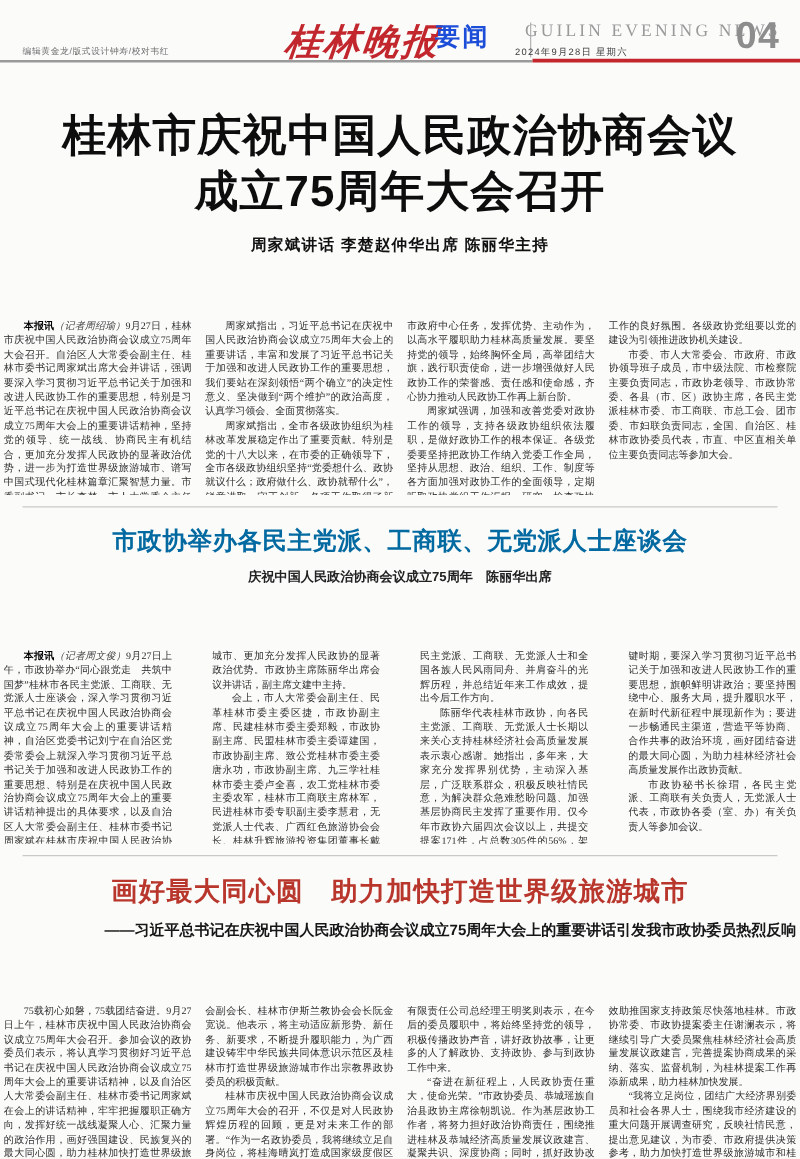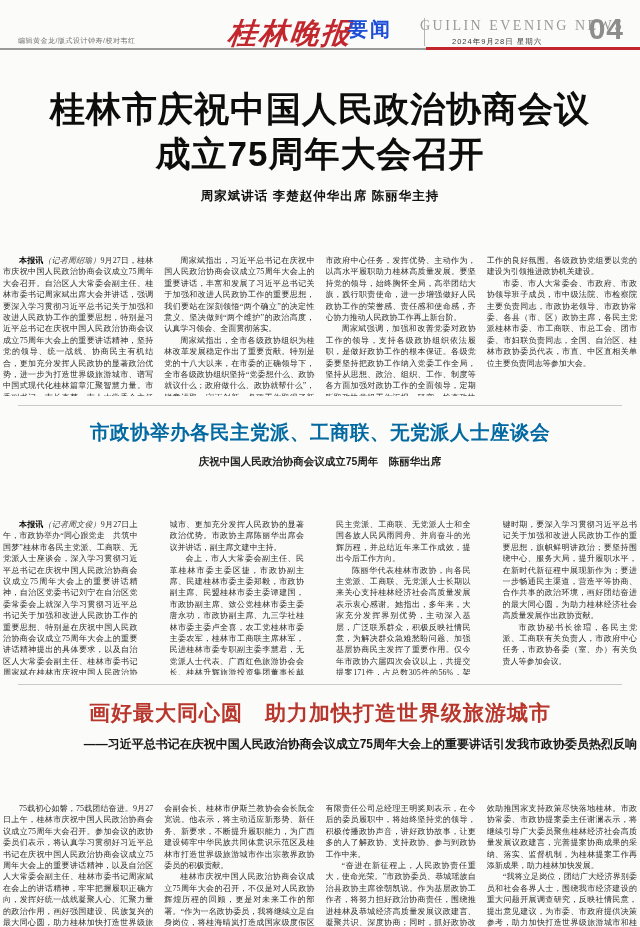--- a/index.html
+++ b/index.html
@@ -26,21 +26,21 @@
     font-size: 20px; font-weight: 900; letter-spacing: 2px;
     font-family: Liberation Sans, sans-serif; color: #1d4ed8;
   }
   .hdr-vline { position: absolute; left: 424px; top: 18px; width: 1px; height: 28px; background: #b5b5b5; }
   .eng-title {
     position: absolute; left: 420px; top: 18px;
     font-size: 14px; color: #9a9a9a; letter-spacing: 2.5px;
     font-family: "Liberation Serif", serif;
   }
   .hdr-date {
-    position: absolute; left: 452px; top: 37px;
+    position: absolute; left: 412px; top: 37px;
     font-size: 7.5px; color: #3a3a3a; letter-spacing: 1px;
     font-family: "Liberation Sans", sans-serif;
   }
   .page-num {
     position: absolute; right: 16px; top: 12px;
     font-size: 30px; font-weight: 900; color: #8d8d8d;
     font-family: "Liberation Sans", sans-serif; letter-spacing: 1px;
   }
   .hdr-rule-gray { position: absolute; left: 0; bottom: 8px; width: 426px; height: 2px; background: #9a9a9a; }
   .hdr-rule-red  { position: absolute; left: 426px; bottom: 8px; right: 0; height: 3px; background: #c1272d; }
@@ -136,21 +136,21 @@
       <div class="col">
         <p class="cont">城市、更加充分发挥人民政协的显著政治优势。市政协主席陈丽华出席会议并讲话，副主席文建中主持。</p>
         <p>会上，市人大常委会副主任、民革桂林市委主委区捷，市政协副主席、民建桂林市委主委郑毅，市政协副主席、民盟桂林市委主委谭建国，市政协副主席、致公党桂林市委主委唐永功，市政协副主席、九三学社桂林市委主委卢全喜，农工党桂林市委主委农军，桂林市工商联主席林军，民进桂林市委专职副主委李慧君，无党派人士代表、广西红色旅游协会会长、桂林升辉旅游投资集团董事长戴东辉，分别围绕主题发言，深情回顾了人民政协成立75周年以来，中国共产党团结带领各</p>
       </div>
       <div class="col">
         <p class="cont">民主党派、工商联、无党派人士和全国各族人民风雨同舟、并肩奋斗的光辉历程，并总结近年来工作成效，提出今后工作方向。</p>
         <p>陈丽华代表桂林市政协，向各民主党派、工商联、无党派人士长期以来关心支持桂林经济社会高质量发展表示衷心感谢。她指出，多年来，大家充分发挥界别优势，主动深入基层，广泛联系群众，积极反映社情民意，为解决群众急难愁盼问题、加强基层协商民主发挥了重要作用。仅今年市政协六届四次会议以上，共提交提案171件，占总数305件的56%，架起了党和政府与人民群众的“连心桥”。当前，桂林正处于打造世界级旅游城市的关</p>
       </div>
       <div class="col">
         <p class="cont">键时期，要深入学习贯彻习近平总书记关于加强和改进人民政协工作的重要思想，旗帜鲜明讲政治；要坚持围绕中心、服务大局，提升履职水平，在新时代新征程中展现新作为；要进一步畅通民主渠道，营造平等协商、合作共事的政治环境，画好团结奋进的最大同心圆，为助力桂林经济社会高质量发展作出政协贡献。</p>
-        <p>市政协秘书长徐瑁，各民主党派、工商联有关负责人，市政府中心任务，市政协各委（室、办）有关负责人等参加会议。</p>
+        <p>市政协秘书长徐瑁，各民主党派、工商联有关负责人，无党派人士代表，市政协各委（室、办）有关负责人等参加会议。</p>
       </div>
     </div>
   </div>
 
   <hr class="sec-rule">
 
   <div class="art">
     <div class="h3-main">画好最大同心圆　助力加快打造世界级旅游城市</div>
     <div class="h3-sub">——习近平总书记在庆祝中国人民政治协商会议成立75周年大会上的重要讲话引发我市政协委员热烈反响</div>
     <div class="cols cols-a3">

